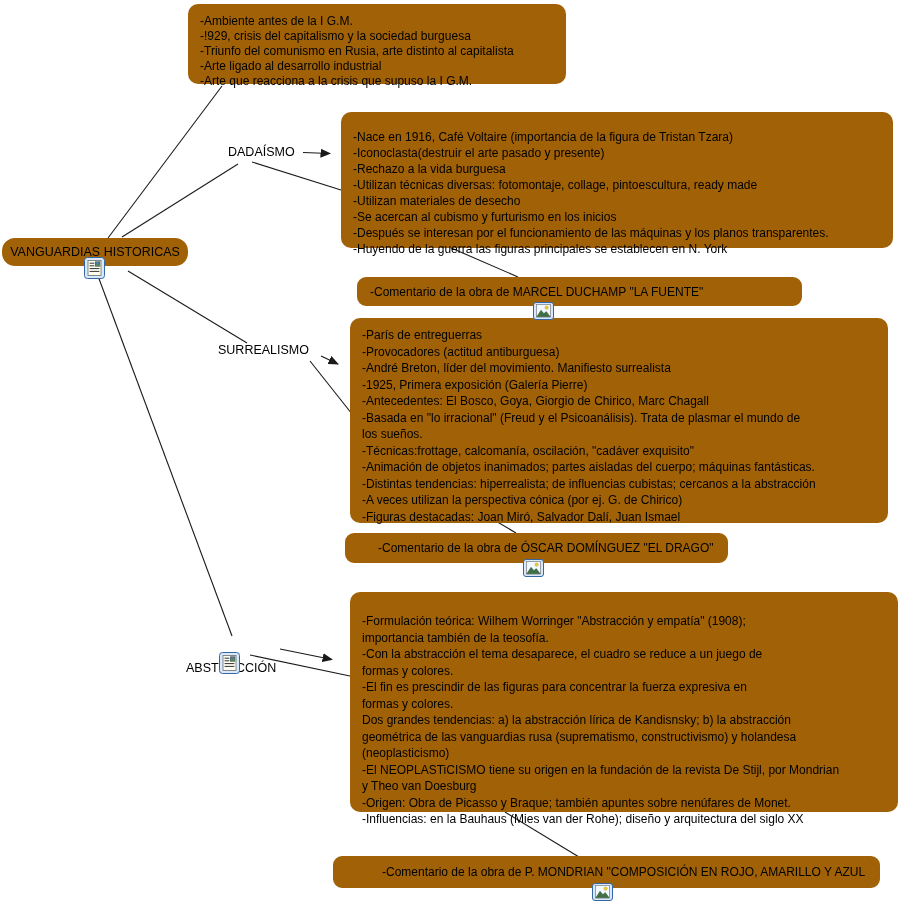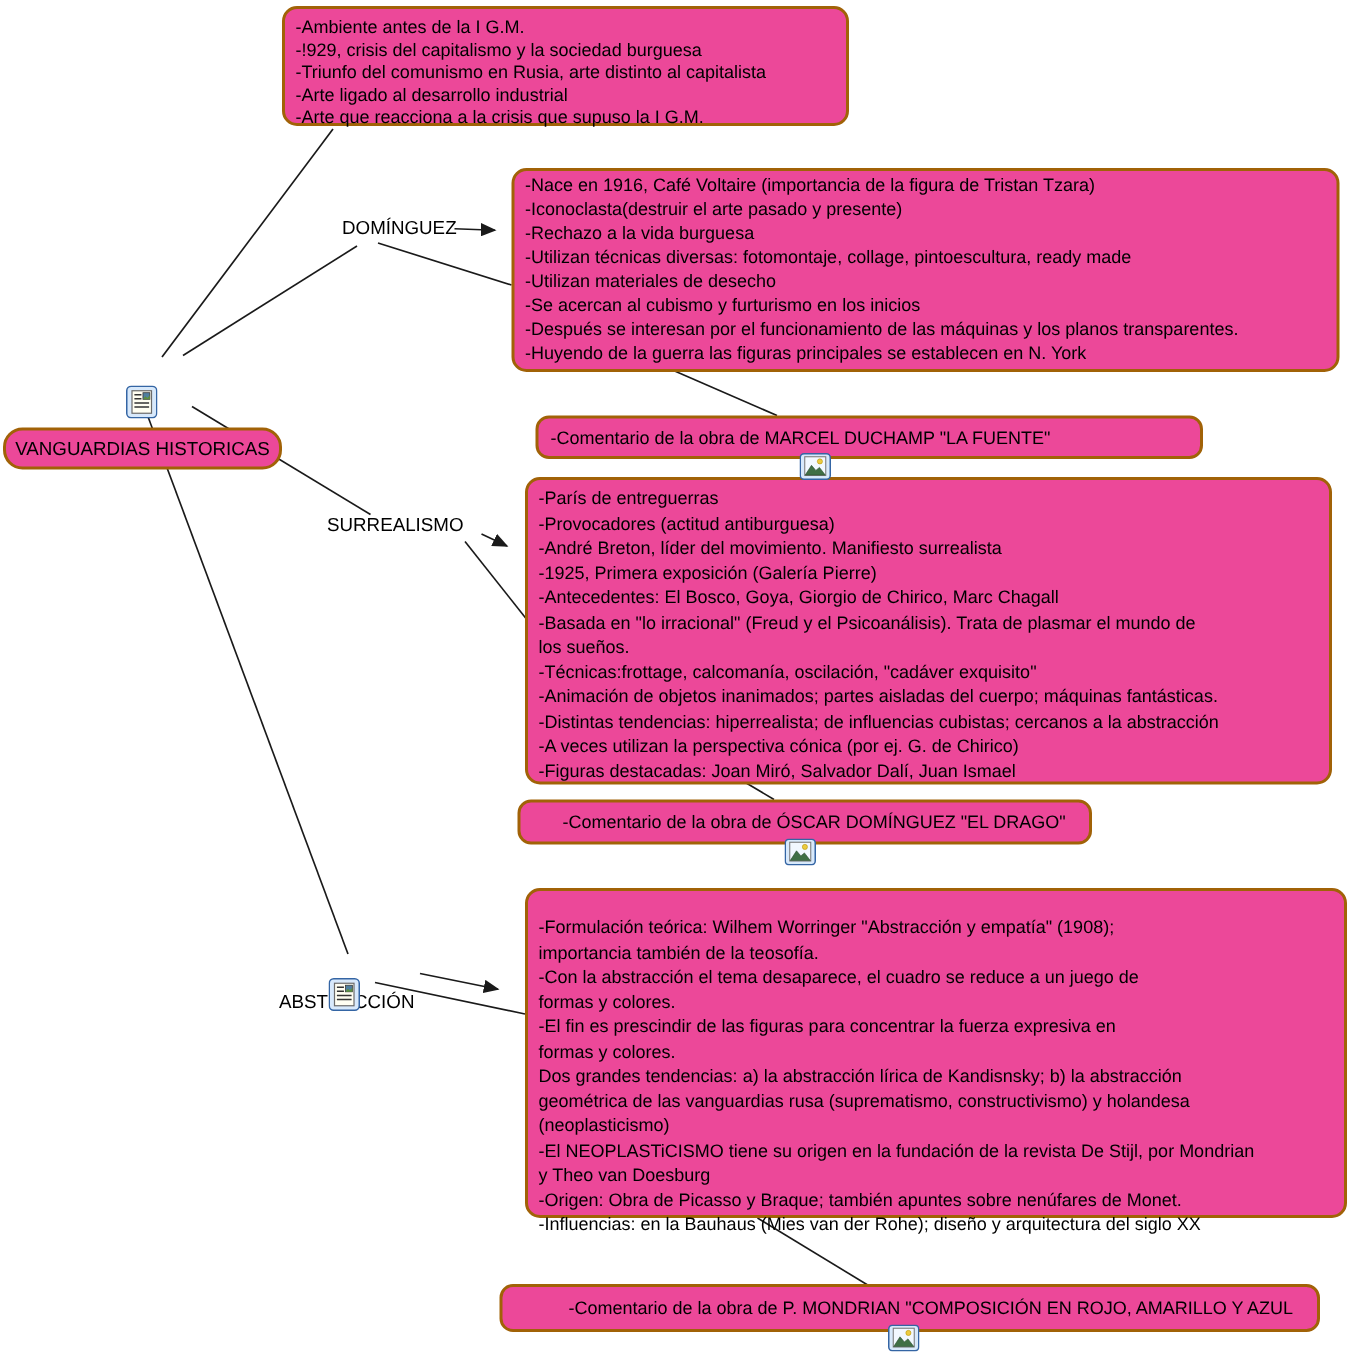--- a/index.html
+++ b/index.html
@@ -1,19 +1,19 @@
 <!DOCTYPE html>
 <html><head>
 <meta charset="utf-8">
 <style>
   html,body{margin:0;padding:0;background:#ffffff;}
   #canvas{position:relative;width:900px;height:905px;background:#ffffff;
           font-family:"Liberation Sans",sans-serif;color:#000;overflow:hidden;}
   #wires{position:absolute;left:0;top:0;width:900px;height:905px;z-index:1;}
-  .node{position:absolute;z-index:2;background:#ec4899;border:2px solid #a16207;
+  .node{position:absolute;z-index:2;background:#a16207;border:5px solid #a16207;
         border-radius:10px;box-sizing:border-box;}
   .root{border-radius:13px;display:flex;align-items:center;justify-content:center;
         font-size:12.5px;}
   .bullets{white-space:pre;font-size:12px;padding:4px 4px 0 7px;}
   .lh15{line-height:15px;padding-top:5px;}
   .lh16{line-height:16px;}
   .lh165{line-height:16.5px;}
   .comment{display:flex;align-items:center;font-size:12px;padding:0 8px;
            white-space:pre;border-radius:9px;}
   .label{position:absolute;z-index:2;font-size:12.5px;white-space:pre;background:transparent;}
@@ -68,29 +68,29 @@
       <line x1="280" y1="649" x2="332" y2="659.5" marker-end="url(#arrow)"></line>
     </g>
   </svg>
 
   <div class="node bullets lh15" style="left:188px;top:4px;width:378px;height:80px;">-Ambiente antes de la I G.M.
 -!929, crisis del capitalismo y la sociedad burguesa
 -Triunfo del comunismo en Rusia, arte distinto al capitalista
 -Arte ligado al desarrollo industrial
 -Arte que reacciona a la crisis que supuso la I G.M.</div>
 
-  <div class="node root" style="left:2px;top:238px;width:186px;height:28px;margin-top:47px;">
+  <div class="node root" style="left:2px;top:238px;width:186px;height:28px;">
     <span>VANGUARDIAS HISTORICAS</span>
   </div>
   <svg class="micon" style="left:84px;top:257px;width:21px;height:22px;">
       <use href="#sym-note"></use>
     </svg>
 
-  <div class="label" style="left:228px;top:145px;">DOMÍNGUEZ</div>
-  <div class="node bullets lh16" style="left:341px;top:112px;width:552px;height:136px;padding-top:1px;">-Nace en 1916, Café Voltaire (importancia de la figura de Tristan Tzara)
+  <div class="label" style="left:228px;top:145px;">DADAÍSMO</div>
+  <div class="node bullets lh16" style="left:341px;top:112px;width:552px;height:136px;padding-top:12px;">-Nace en 1916, Café Voltaire (importancia de la figura de Tristan Tzara)
 -Iconoclasta(destruir el arte pasado y presente)
 -Rechazo a la vida burguesa
 -Utilizan técnicas diversas: fotomontaje, collage, pintoescultura, ready made
 -Utilizan materiales de desecho
 -Se acercan al cubismo y furturismo en los inicios
 -Después se interesan por el funcionamiento de las máquinas y los planos transparentes.
 -Huyendo de la guerra las figuras principales se establecen en N. York</div>
   <div class="node comment" style="left:357px;top:277px;width:445px;height:29px;">-Comentario de la obra de MARCEL DUCHAMP "LA FUENTE"</div>
   <svg class="micon" style="left:533px;top:302px;width:21px;height:18px;">
       <use href="#sym-image"></use>

